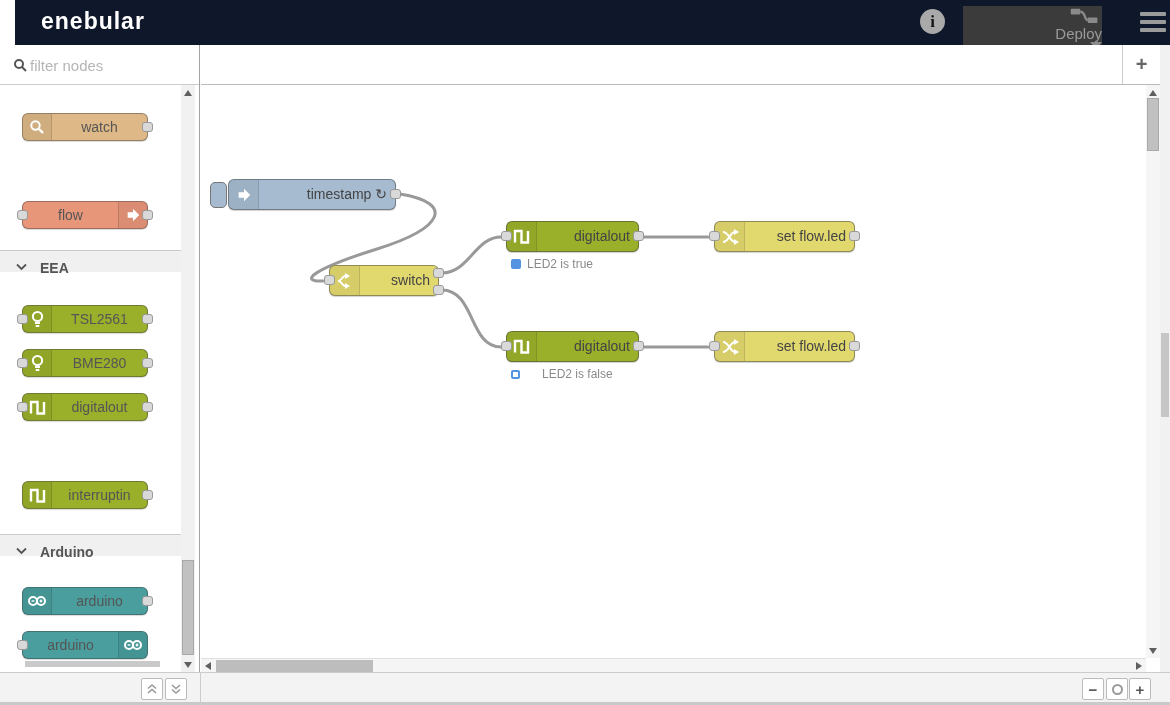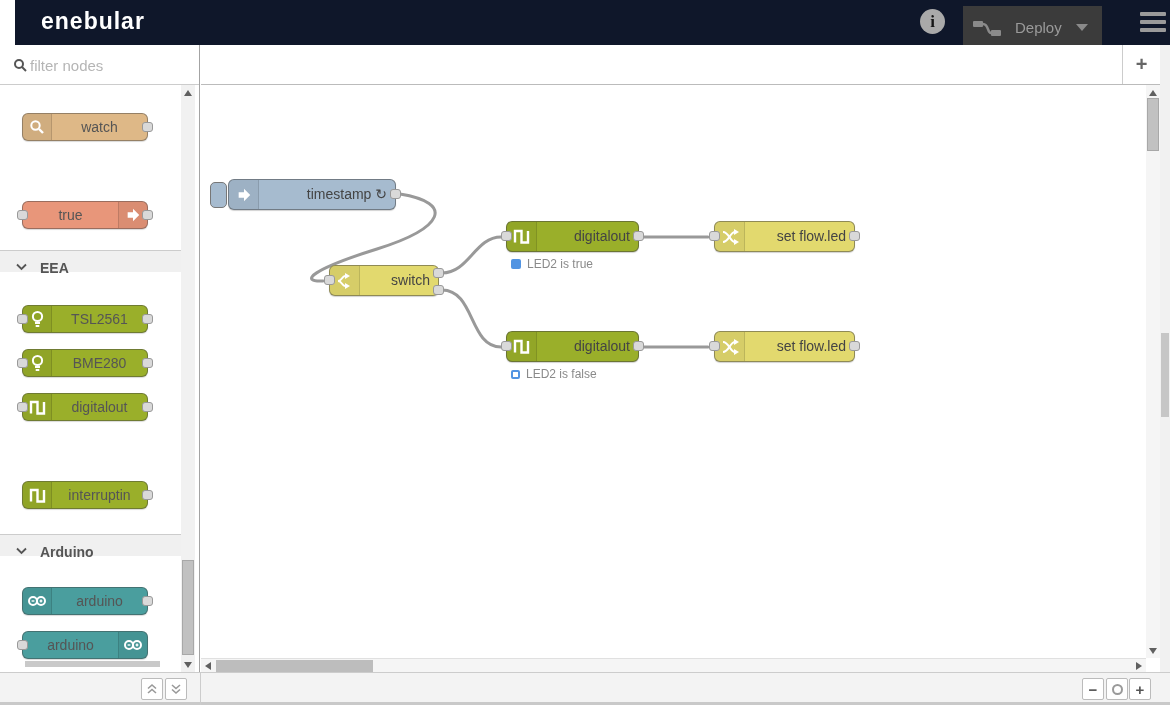--- a/index.html
+++ b/index.html
@@ -8,21 +8,21 @@
     position:relative; width:1170px; height:705px; overflow:hidden;
     font-family:"Liberation Sans", sans-serif; background:#fff; color:#333;
   }
   
   #header { position:absolute; left:0; top:0; width:1170px; height:45px; background:#0f172a;margin-left:15px; }
   #logo { position:absolute; left:26px; top:8px; color:#fff; font-size:23px; font-weight:700; letter-spacing:1px; }
   #info-btn { position:absolute; left:905px; top:9px; width:25px; height:25px; border-radius:50%;
     background:#a9a9a9; color:#151515; font-family:"Liberation Serif",serif; font-weight:700;
     font-size:17px; text-align:center; line-height:25px; cursor:pointer; }
   #deploy-btn { position:absolute; left:948px; top:6px; width:139px; height:43px; background:#3b3b3b;
-    display:flex; align-items:center; cursor:pointer; }
+    display:flex; align-items:flex-end; cursor:pointer;flex-direction:column; }
   #deploy-btn .dlabel { color:#9a9a9a; font-size:15px; margin-left:10px; }
   #deploy-caret { margin-left:14px; width:0; height:0; border-left:6px solid transparent;
     border-right:6px solid transparent; border-top:7px solid #8a8a8a; }
   #menu-btn { position:absolute; left:1125px; top:12px; width:26px; height:20px; cursor:pointer; }
   #menu-btn div { width:26px; height:4px; background:#9a9a9a; margin-bottom:4px; border-radius:1px; }
   
   #page-scroll { position:absolute; right:0; top:45px; width:10px; height:660px; background:#f1f1f1; }
   #page-scroll .thumb { position:absolute; left:1px; top:288px; width:8px; height:84px; background:#c6c6c6; }
   
   #sidebar { position:absolute; left:0; top:45px; width:200px; height:627px; background:#fff; border-right:1px solid #a3a3a3; }
@@ -145,21 +145,21 @@
       <div class="picon">
         <svg width="16" height="16" viewBox="0 0 16 16">
             <circle cx="6.5" cy="6.5" r="4.2" stroke="#fff" stroke-width="2" fill="none"></circle>
             <line x1="10" y1="10" x2="14" y2="14" stroke="#fff" stroke-width="2.4"></line>
           </svg>
       </div>
       <span class="plabel">watch</span>
       <span class="port out"></span>
     </div>
     <div class="pnode salmon" style="top:156px">
-      <span class="plabel">true</span>
+      <span class="plabel">flow</span>
       <div class="picon right">
         <svg width="16" height="16" viewBox="0 0 18 18">
             <polygon points="3,6 9,6 9,2 16,9 9,16 9,12 3,12" fill="#fff"></polygon>
           </svg>
       </div>
       <span class="port in"></span>
       <span class="port out"></span>
     </div>
 
     <div class="pal-header" style="top:205px">
@@ -326,21 +326,21 @@
     <div class="cnode green" style="left:305px; top:246px; width:133px;">
       <div class="picon">
         <svg width="17" height="15" viewBox="0 0 17 15">
             <path d="M2,13.5 V2 H8.5 V13.5 H15 V2" stroke="#fff" stroke-width="2.4" fill="none"></path>
           </svg>
       </div>
       <span class="plabel">digitalout</span>
       <span class="port in"></span>
       <span class="port out"></span>
     </div>
-    <div class="status" style="left:310px; top:282px;">
+    <div class="status" style="left:310px; top:282px;gap:16px;">
       <span class="dot ring"></span>
       <span>LED2 is false</span>
     </div>
 
     <div class="cnode yellow" style="left:513px; top:246px; width:141px;">
       <div class="picon">
         <svg width="18" height="18" viewBox="0 0 18 18">
             <path d="M2,4 C8,4 9,14 14,14" stroke="#fff" stroke-width="2" fill="none"></path>
             <path d="M2,14 C8,14 9,4 14,4" stroke="#fff" stroke-width="2" fill="none"></path>
             <polygon points="13,1 18,4 13,7" fill="#fff"></polygon>

